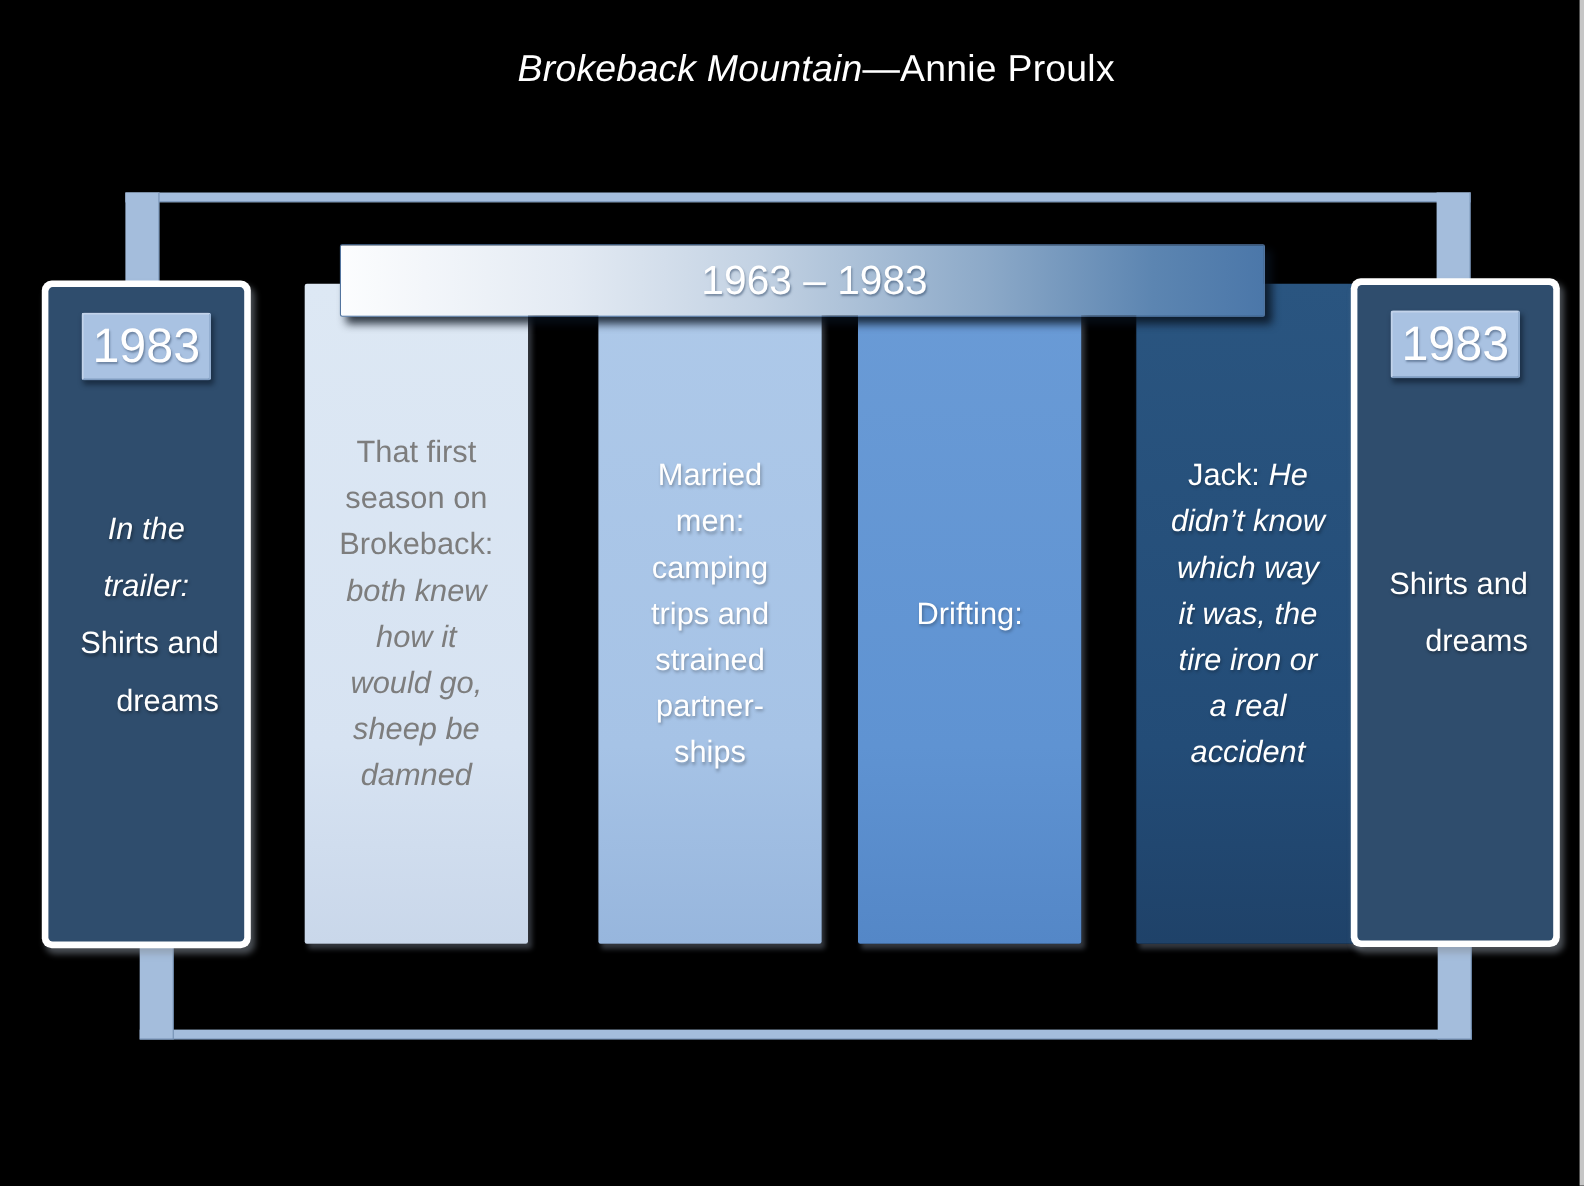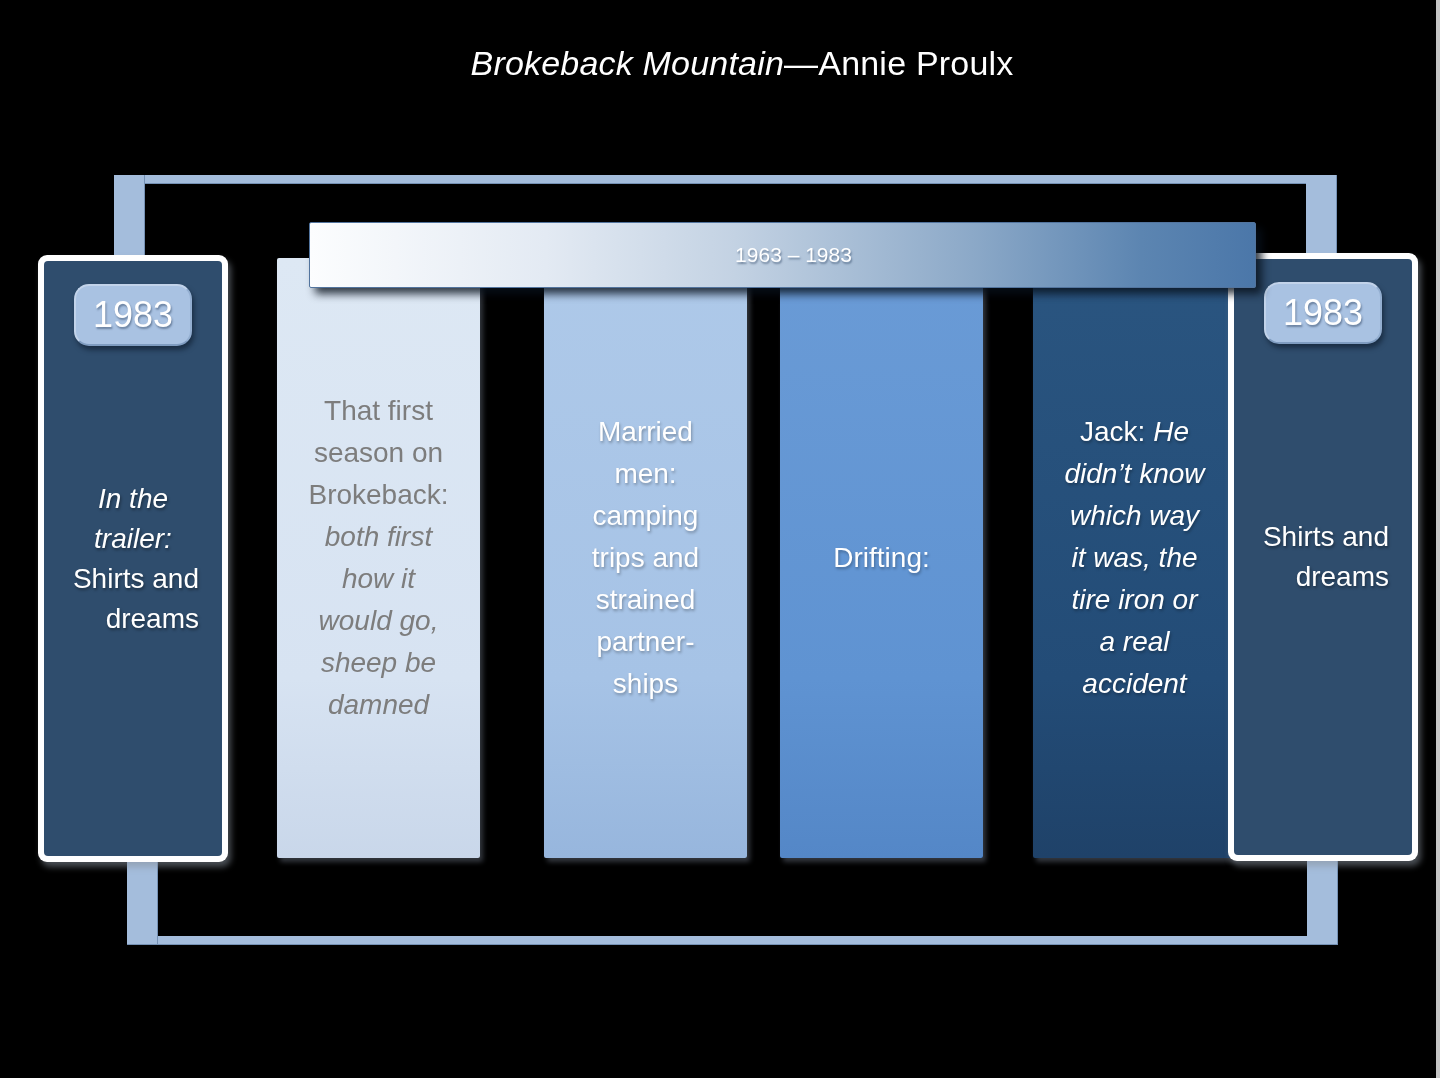--- a/index.html
+++ b/index.html
@@ -35,30 +35,30 @@
   .endpoint-left {left:38px;top:255px;height:607px;}
   .endpoint-right{left:1228px;top:253px;height:608px;}
   .endpoint-inner{
     position:relative;width:100%;height:100%;
     background:#2f4d6d;border-radius:4px;
   }
   .year-badge{
     position:absolute;left:50%;top:23px;transform:translateX(-50%);
     width:118px;height:62px;background:#a9c2e2;
     border:2px solid #c2d3ea;border-bottom-color:#7f9cc0;border-right-color:#93aed0;
-    border-radius:15px;box-sizing:border-box;
+    border-radius:3px;box-sizing:border-box;
     display:flex;align-items:center;justify-content:center;
-    color:#fff;font-size:36px;
+    color:#fff;font-size:44px;
     box-shadow:2px 4px 5px rgba(5,15,30,.5);
     text-shadow:1px 2px 2px rgba(30,50,80,.45);
   }
   .endpoint-text{
     position:absolute;left:50%;top:50%;transform:translate(-50%,-50%);
     width:132px;text-align:center;color:#fff;
-    font-size:28px;line-height:40px;
+    font-size:28px;line-height:52px;
     text-shadow:1px 2px 3px rgba(0,0,0,.4);
   }
   .endpoint-text .it{font-style:italic;display:block;}
   .endpoint-text .reg{display:block;text-align:right;}
 
   
   .col{
     top:258px;width:203px;height:600px;z-index:2;border-radius:2px;
     display:flex;align-items:center;justify-content:center;
     box-sizing:border-box;padding:0 29px;text-align:center;
@@ -68,25 +68,25 @@
   .col-1{left:277px;background:linear-gradient(180deg,#dde8f4 0%,#d7e3f2 70%,#c9d7ea 100%);color:#7d7d7d;}
   .col-2{left:512px;background:linear-gradient(180deg,#aec9e9 0%,#a6c3e6 70%,#97b6dd 100%);color:#fff;}
   .col-3{left:748px;background:linear-gradient(180deg,#6a9bd6 0%,#5f93d2 70%,#5487c7 100%);color:#fff;}
   .col-4{left:1001px;background:linear-gradient(180deg,#2a5580 0%,#234c77 70%,#1f4269 100%);color:#fff;}
   .col-2,.col-3,.col-4{text-shadow:1px 2px 3px rgba(0,0,0,.3);margin-left:32px;}
   .col .it{font-style:italic;}
   .col .blk{display:block;}
 
   
   .timeline-bar{
-    left:309px;top:222px;width:947px;height:66px;z-index:3;
+    left:309px;top:222px;width:841px;height:66px;z-index:3;
     background:linear-gradient(90deg,#fcfdfe 0%,#e3eaf3 25%,#c3d2e3 45%,#8ca9c8 70%,#5c85b1 88%,#4b77a9 100%);
     border:1px solid #52749e;border-radius:2px;box-sizing:border-box;
     display:flex;align-items:center;justify-content:center;
-    color:#fff;font-size:21px;
+    color:#fff;font-size:37px;
     box-shadow:6px 6px 8px rgba(8,16,28,.8);
     text-shadow:1px 2px 2px rgba(45,70,100,.55);
   }
 
   
   .edge-line{left:1436px;top:0;width:2px;height:1078px;background:rgba(248,248,248,.8);}
 </style>
 </head>
 <body>
 
@@ -106,21 +106,21 @@
     <div class="year-badge">1983</div>
     <div class="endpoint-text">
       <span class="it">In the trailer:</span>
       <span class="reg">Shirts and dreams</span>
     </div>
   </div>
 </div>
 
 <div class="abs col col-1">
   <div>
-    <span>That first season on Brokeback: </span><span class="it">both first how it would go, sheep be damned</span>
+    <span>That first season on Brokeback: </span><span class="it">both knew how it would go, sheep be damned</span>
   </div>
 </div>
 
 <div class="abs col col-2">
   <div>
     <span>Married men: camping trips and strained partner-ships</span><span class="it"></span>
   </div>
 </div>
 
 <div class="abs col col-3">

